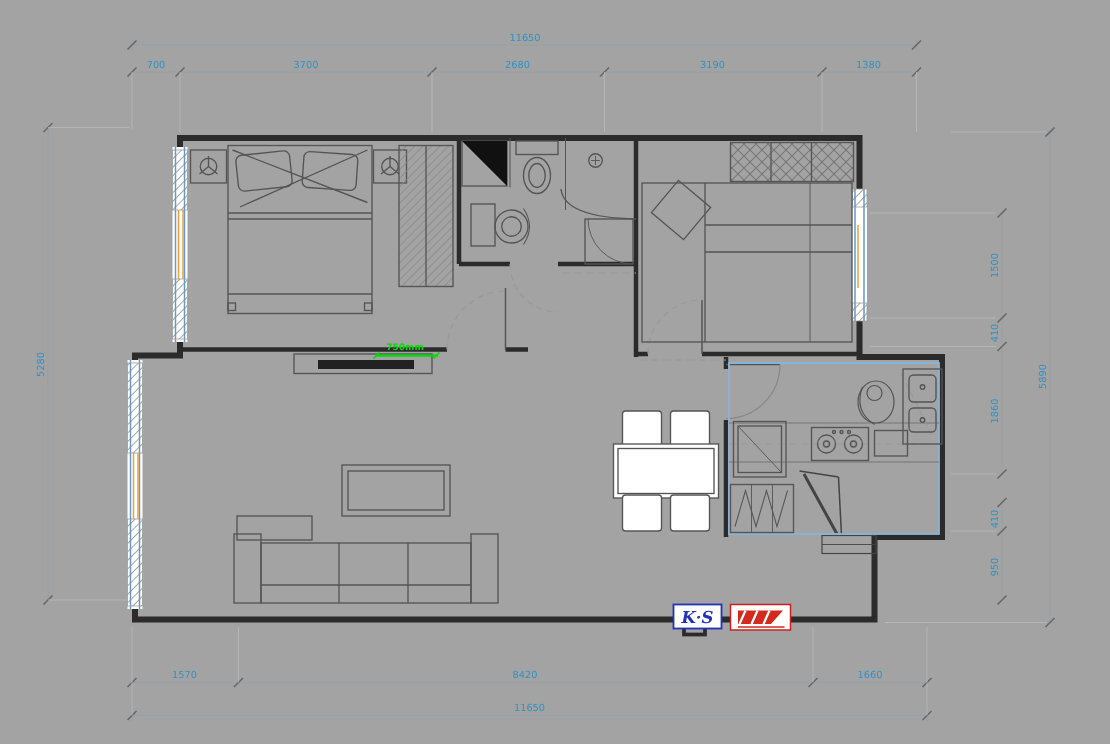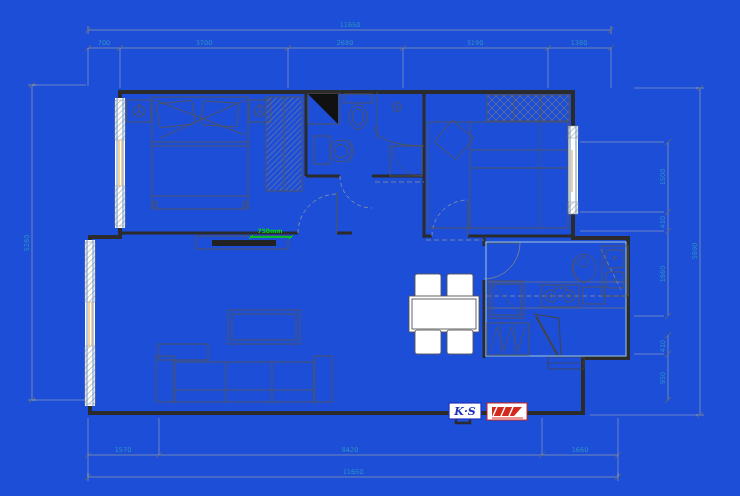--- a/index.html
+++ b/index.html
@@ -1,16 +1,16 @@
 <!DOCTYPE html>
 <html><head>
 <meta charset="utf-8">
 <style>
   html,body{margin:0;padding:0;background:#ffffff;}
-  #canvas{position:relative;width:740px;height:496px;background:#1d4ed8;overflow:hidden;
+  #canvas{position:relative;width:740px;height:496px;background:#a3a3a3;overflow:hidden;
           font-family:"DejaVu Sans", sans-serif;text-align:right;}
   svg{position:absolute;left:0;top:0;}
   text{font-family:"DejaVu Sans", sans-serif;}
   .dimtxt{font-size:6.5px;fill:#2E93C4;}
   .greentxt{font-size:6px;fill:#00DD00;font-weight:bold;}
   .kstxt{font-size:11px;font-weight:bold;font-style:italic;fill:#2233BB;font-family:"DejaVu Serif", serif;}
 </style>
 </head>
 <body>
 

